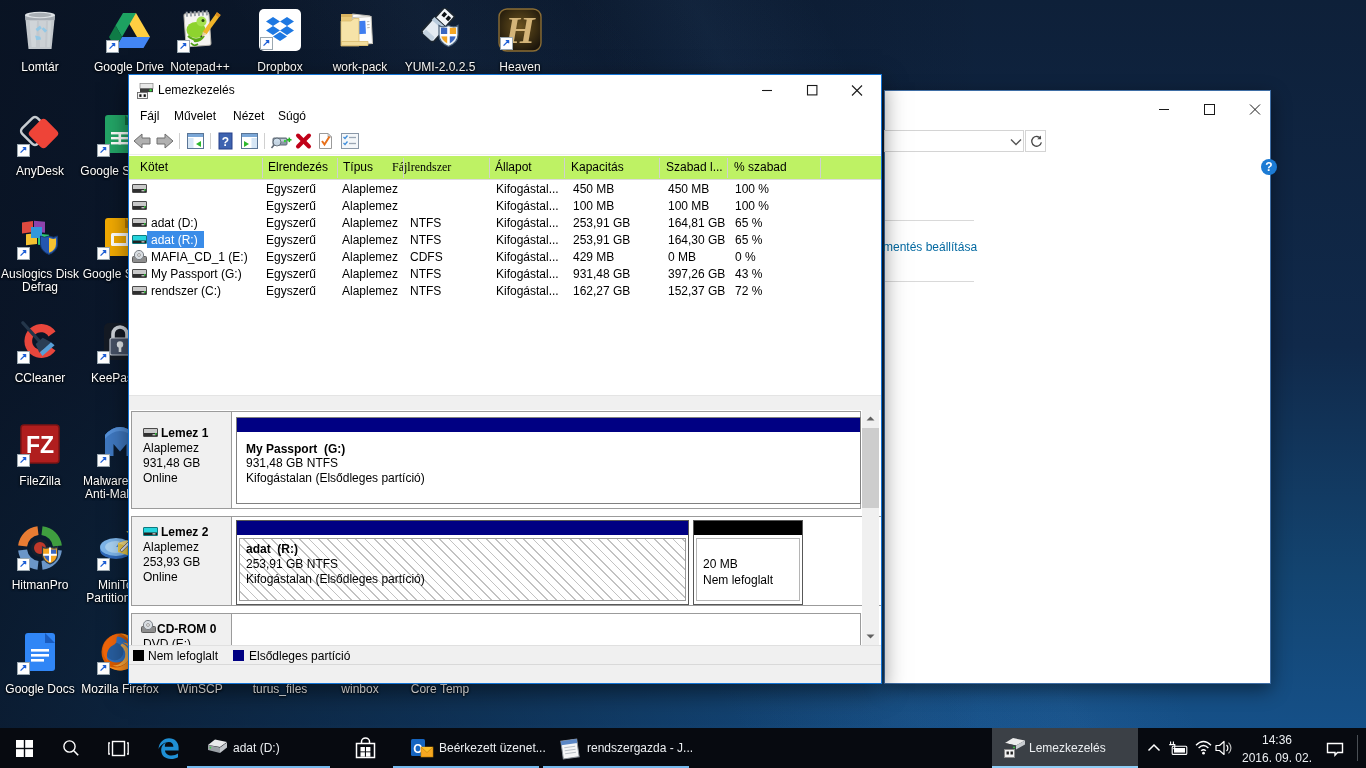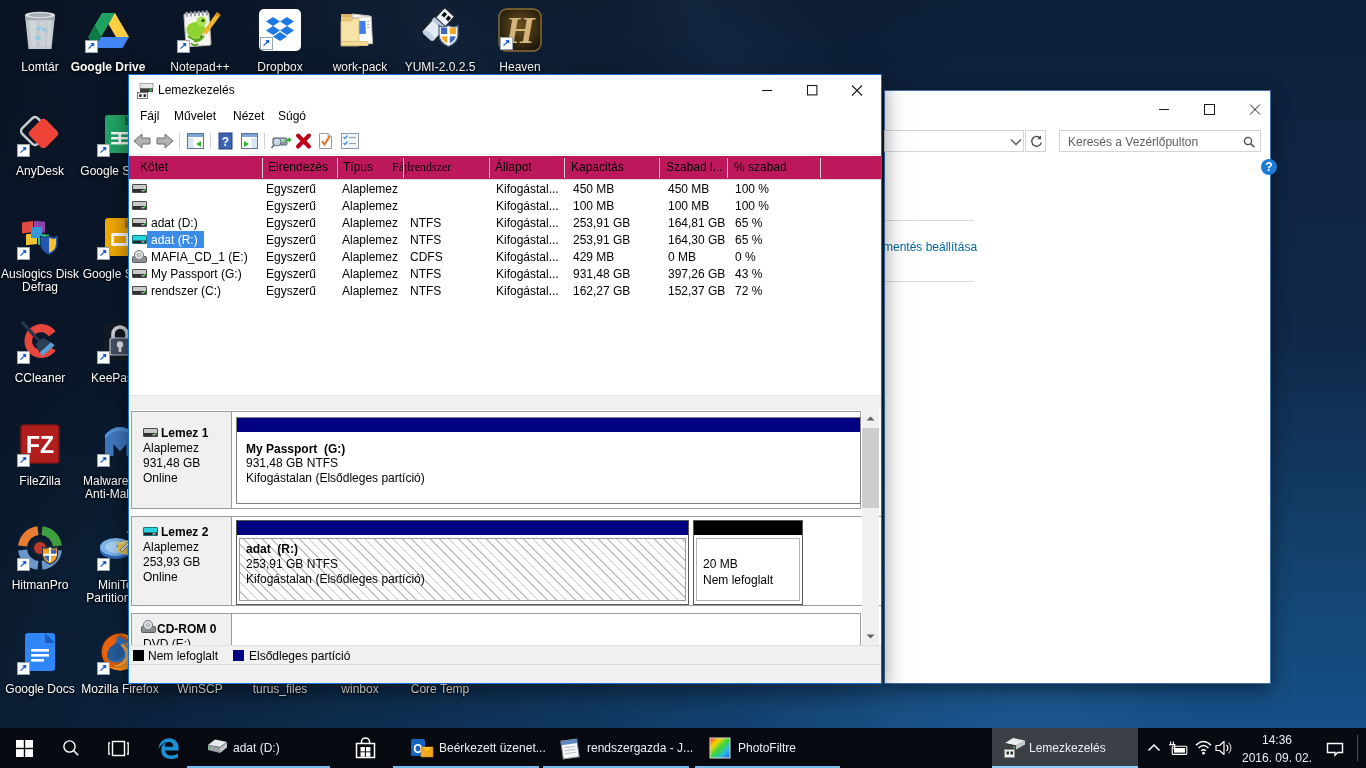--- a/index.html
+++ b/index.html
@@ -42,21 +42,21 @@
   <path d="M21 13 L28 13 L27 39 L22 39 Z" fill="#d3d8dc" opacity="0.55"></path>
   <path d="M30 13 L33.4 13 L31.8 39 L29 39 Z" fill="#d3d8dc" opacity="0.7"></path>
   <g fill="#8fc8e8" opacity="0.9">
             <path d="M17.5 21 l4.5 -3.4 1.8 2.7 -4.5 3.1 z"></path>
             <path d="M25.5 19.3 l3.7 3.3 -2.2 2.2 -3.3 -3.7 z"></path>
             <path d="M17 27.5 l1.3 4.8 4.8 -0.7 -0.7 -2.8 z"></path>
           </g>
  </svg></div>
  <div class="lbl">Lomtár</div>
 </div>
-<div class="dicon" style="left:63px; top:8px;font-weight:bold;">
+<div class="dicon" style="left:84px; top:8px;">
  <div class="ic"><svg width="44" height="44" viewBox="0 0 44 44">
   <polygon points="16,5 29,5 43,29 30,29" fill="#ffce42"></polygon>
   <polygon points="16,5 29,5 15,29 8.5,17.5" fill="#1da261"></polygon>
   <polygon points="15,29 43,29 36.5,40 8.5,40" fill="#4285f4"></polygon>
   <polygon points="15,29 8.5,40 2,29 8.5,17.5" fill="#0f7b46"></polygon>
  </svg><span class="sc"></span></div>
  <div class="lbl">Google Drive</div>
 </div>
 <div class="dicon" style="left:155px; top:8px;">
  <div class="ic"><svg width="44" height="44" viewBox="0 0 44 44">
@@ -344,27 +344,20 @@
         <path d="M2 4.5 L7 9.5 L12 4.5" stroke="#555" stroke-width="1.4" fill="none"></path>
       </svg>
   </div>
   <div class="abs" style="left:140px; top:39px; width:21px; height:22px; border:1px solid #d4d4d4; background:#fff;">
     <svg class="abs" style="left:3px; top:3px;" width="15" height="15" viewBox="0 0 16 16">
       <path d="M12.5 5 A 5.2 5.2 0 1 0 13.2 9" stroke="#4a4a4a" stroke-width="1.4" fill="none"></path>
       <path d="M12.8 1.6 L12.8 5.6 L8.8 5.6 Z" fill="#4a4a4a"></path>
     </svg>
   </div>
 
-  <div class="abs" style="left:174px; top:39px; width:202px; height:22px; border:1px solid #d4d4d4; background:#fff;">
-    <span class="abs" style="left:8px; top:4px; font-size:12px; color:#5e5e5e;">Keresés a Vezérlőpulton</span>
-    <svg class="abs" style="left:182px; top:4px;" width="14" height="14" viewBox="0 0 14 14">
-      <circle cx="6" cy="6" r="3.6" stroke="#4a4a4a" stroke-width="1.3" fill="none"></circle>
-      <line x1="8.8" y1="8.8" x2="12.3" y2="12.3" stroke="#4a4a4a" stroke-width="1.6"></line>
-    </svg>
-  </div>
 
   <div class="abs" style="left:376px; top:68px; width:16px; height:16px; border-radius:50%; background:#1c7bd4; color:#fff; font-size:12px; font-weight:bold; text-align:center; line-height:16px;">?</div>
 
   <div class="abs" style="left:0; top:129px; width:89px; height:1px; background:#d9d9d9;"></div>
   <div class="abs" style="left:-2px; top:146px; width:100px; overflow:hidden; height:16px;">
     <span style="font-size:12px; color:#0369a1; white-space:nowrap;">mentés beállítása</span>
   </div>
   <div class="abs" style="left:0; top:190px; width:89px; height:1px; background:#d9d9d9;"></div>
 </div>
 
@@ -450,21 +443,21 @@
       <g transform="translate(208,2)">
         <rect x="0.5" y="0.5" width="17" height="15" fill="#f4f7fa" stroke="#8a98a8"></rect>
         <path d="M2.5 4 L4 5.5 L6.5 2.5" stroke="#3f8edb" stroke-width="1.3" fill="none"></path>
         <path d="M2.5 10 L4 11.5 L6.5 8.5" stroke="#3f8edb" stroke-width="1.3" fill="none"></path>
         <line x1="8" y1="4.5" x2="15" y2="4.5" stroke="#9aa6b4" stroke-width="1.3"></line>
         <line x1="8" y1="10.5" x2="15" y2="10.5" stroke="#9aa6b4" stroke-width="1.3"></line>
       </g>
     </svg>
   </div>
 
-  <div class="abs" style="left:0; top:81px; width:752px; height:24px; background:#be185d; border-bottom:1px solid #dcdcdc;">
+  <div class="abs" style="left:0; top:81px; width:752px; height:24px; background:#bef264; border-bottom:1px solid #dcdcdc;">
     <span class="abs" style="left:11px; top:4px;">Kötet</span>
     <span class="abs" style="left:139px; top:4px;">Elrendezés</span>
     <span class="abs" style="left:214px; top:4px;">Típus</span>
     <span class="abs" style="left:263px; top:4px;font-family:Liberation Serif, serif;">Fájlrendszer</span>
     <span class="abs" style="left:366px; top:4px;">Állapot</span>
     <span class="abs" style="left:442px; top:4px;">Kapacitás</span>
     <span class="abs" style="left:537px; top:4px;">Szabad l...</span>
     <span class="abs" style="left:605px; top:4px;">% szabad</span>
     <div class="abs" style="left:133px; top:2px; width:1px; height:20px; background:#d0d0d0;"></div>
     <div class="abs" style="left:208px; top:2px; width:1px; height:20px; background:#d0d0d0;"></div>
@@ -734,35 +727,20 @@
         <g stroke="#b9bfc6">
             <line x1="6.5" y1="10" x2="17.5" y2="10"></line>
             <line x1="6.5" y1="13" x2="17.5" y2="13"></line>
             <line x1="6.5" y1="16" x2="17.5" y2="16"></line>
           </g>
       </g>
     </svg>
     <span class="abs" style="left:44px; top:13px;">rendszergazda - J...</span>
   </div>
 
-  <div class="abs" style="left:695px; top:0; width:145px; height:40px; border-bottom:2px solid #76b9ed;">
-    <svg class="abs" style="left:14px; top:9px;" width="22" height="22" viewBox="0 0 22 22">
-      <defs>
-          <linearGradient id="rb" x1="0" y1="0" x2="1" y2="1">
-        <stop offset="0" stop-color="#ff2a2a"></stop>
-            <stop offset="0.25" stop-color="#ffd400"></stop>
-            <stop offset="0.5" stop-color="#3dd63d"></stop>
-            <stop offset="0.75" stop-color="#2ab8e8"></stop>
-            <stop offset="1" stop-color="#2a50e8"></stop>
-      </linearGradient>
-        </defs>
-      <rect x="1" y="1" width="20" height="20" fill="url(#rb)" stroke="#dcdcdc" stroke-width="1"></rect>
-    </svg>
-    <span class="abs" style="left:43px; top:13px;">PhotoFiltre</span>
-  </div>
 
 
   <div class="abs" style="left:992px; top:0; width:146px; height:40px; background:#3b4046; border-bottom:2px solid #8ecdf5;">
     <svg class="abs" style="left:9px; top:9px;" width="25" height="23" viewBox="0 0 25 23">
       <path d="M4 6 L12 1 L24 3.5 L15 8.5 Z" fill="#ececec"></path>
       <path d="M4 6 L15 8.5 L15 12.5 L4 10 Z" fill="#3c4045"></path>
       <path d="M15 8.5 L24 3.5 L24 7.5 L15 12.5 Z" fill="#c8ccd0"></path>
       <circle cx="13" cy="10.4" r="0.9" fill="#35d23c"></circle>
       <rect x="3.5" y="12.5" width="10" height="8" fill="#f2f2f2" stroke="#8a8a8a"></rect>
       <rect x="5.5" y="14.5" width="2.4" height="3" fill="#222"></rect>

